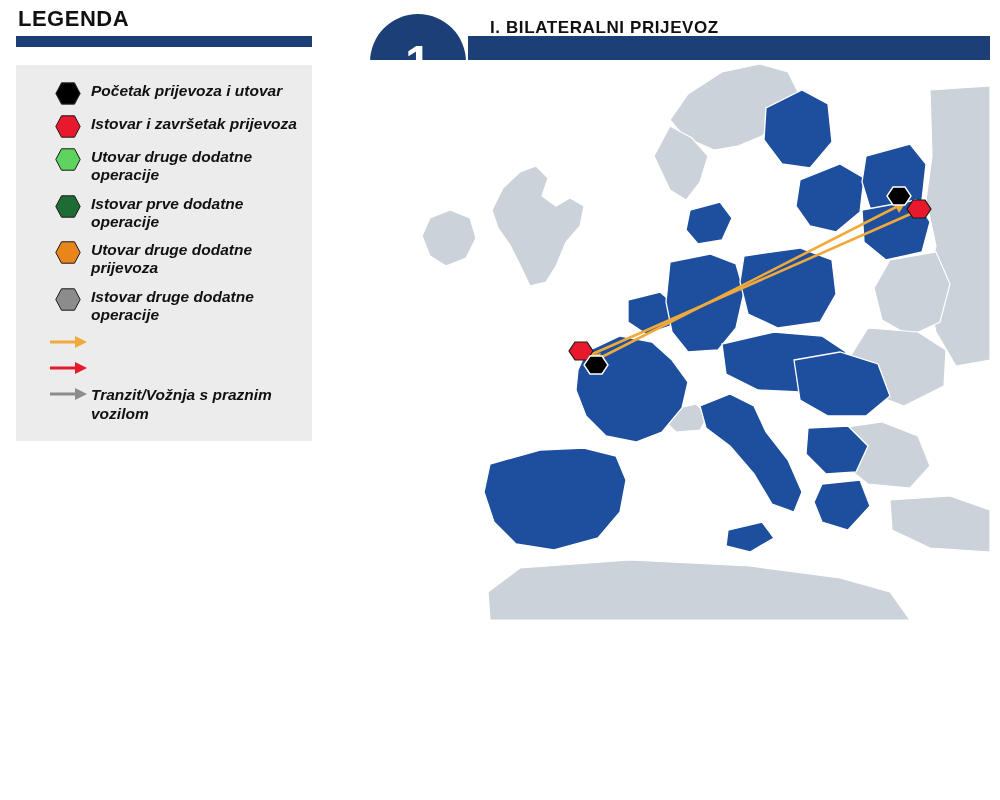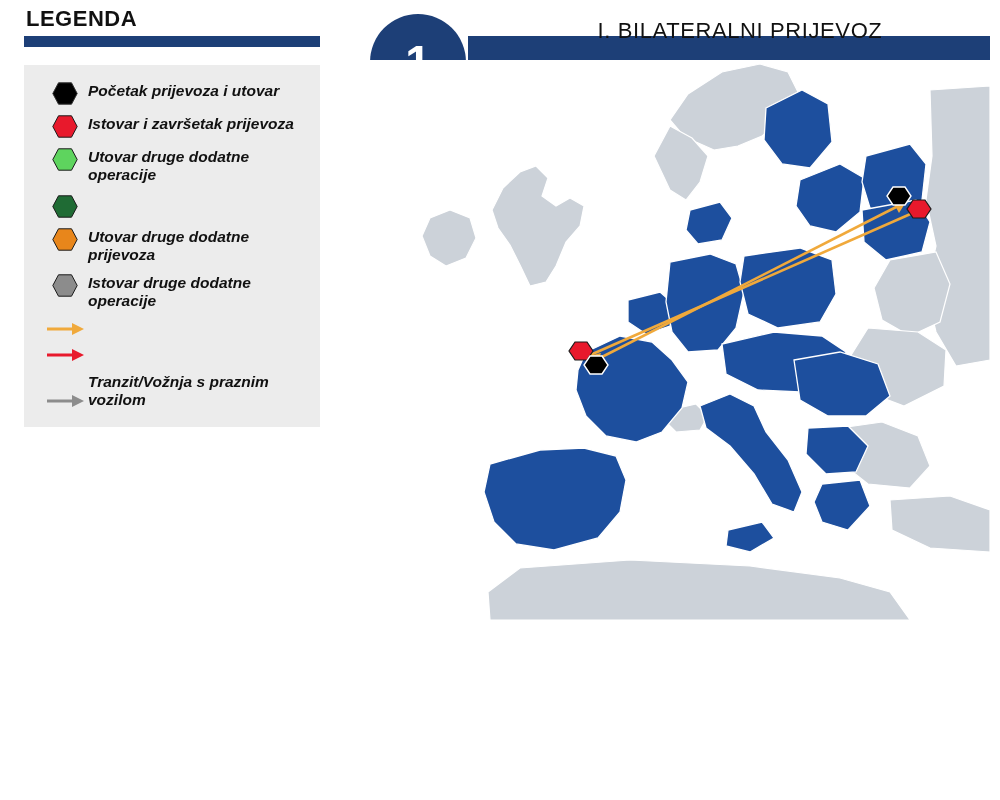--- a/index.html
+++ b/index.html
@@ -11,51 +11,51 @@
     width: 1000px;
     height: 800px;
     position: relative;
     font-family: "Liberation Sans", sans-serif;
     overflow: hidden;
   }
 
   
   #legend-panel {
     position: absolute;
-    left: 24px;
+    left: 16px;
     top: 6px;
     width: 296px;
   }
   #legend-title {
     font-size: 22px;
     font-weight: bold;
     letter-spacing: 0.5px;
     color: #111111;
     padding-left: 2px;
     margin-bottom: 4px;
   }
   #legend-rule {
     height: 11px;
     background: #1d3f77;
     width: 296px;
     margin-bottom: 18px;
   }
   #legend-box {
     background: #ececec;
     width: 296px;
-    padding: 16px 0 18px 4px;
+    padding: 16px 0 18px 15px;
     box-sizing: border-box;
   }
   .legend-row {
     display: flex;
     align-items: flex-start;
     padding: 0 10px 0 14px;
     margin-bottom: 9px;
   }
-  .legend-row:last-child { margin-bottom: 0; align-items: flex-end; }
+  .legend-row:last-child { margin-bottom: 0; }
   .legend-sym {
     width: 46px;
     min-width: 46px;
     display: flex;
     align-items: center;
     justify-content: center;
     padding-top: 1px;
   }
   .legend-label {
     font-size: 15.5px;
@@ -92,23 +92,22 @@
     top: 36px;
     width: 522px;
     height: 30px;
     background: #1d3f77;
   }
   #map-title {
     position: absolute;
     left: 120px;
     top: 18px;
     width: 500px;
-    text-align: center;
-    font-size: 22px;
-    font-weight: normal;
+    font-size: 17px;
+    font-weight: bold;
     color: #111111;
     letter-spacing: 0.6px;
   }
   #step-badge {
     position: absolute;
     left: 0px;
     top: 14px;
     width: 96px;
     height: 96px;
     border-radius: 50%;
@@ -171,20 +170,21 @@
     </div>
 
     <div class="legend-row">
       <span class="legend-sym">
         <span class="hex">
             <svg width="26" height="23" viewBox="0 0 26 23">
               <polygon points="6.5,0.8 19.5,0.8 25.2,11.5 19.5,22.2 6.5,22.2 0.8,11.5" fill="#1f6b34" stroke="#1b1b1b" stroke-width="1"></polygon>
             </svg>
           </span>
       </span>
+      <span class="legend-label">Istovar prve dodatne operacije</span>
     </div>
 
     <div class="legend-row">
       <span class="legend-sym">
         <span class="hex">
             <svg width="26" height="23" viewBox="0 0 26 23">
               <polygon points="6.5,0.8 19.5,0.8 25.2,11.5 19.5,22.2 6.5,22.2 0.8,11.5" fill="#e8861b" stroke="#1b1b1b" stroke-width="1"></polygon>
             </svg>
           </span>
       </span>

